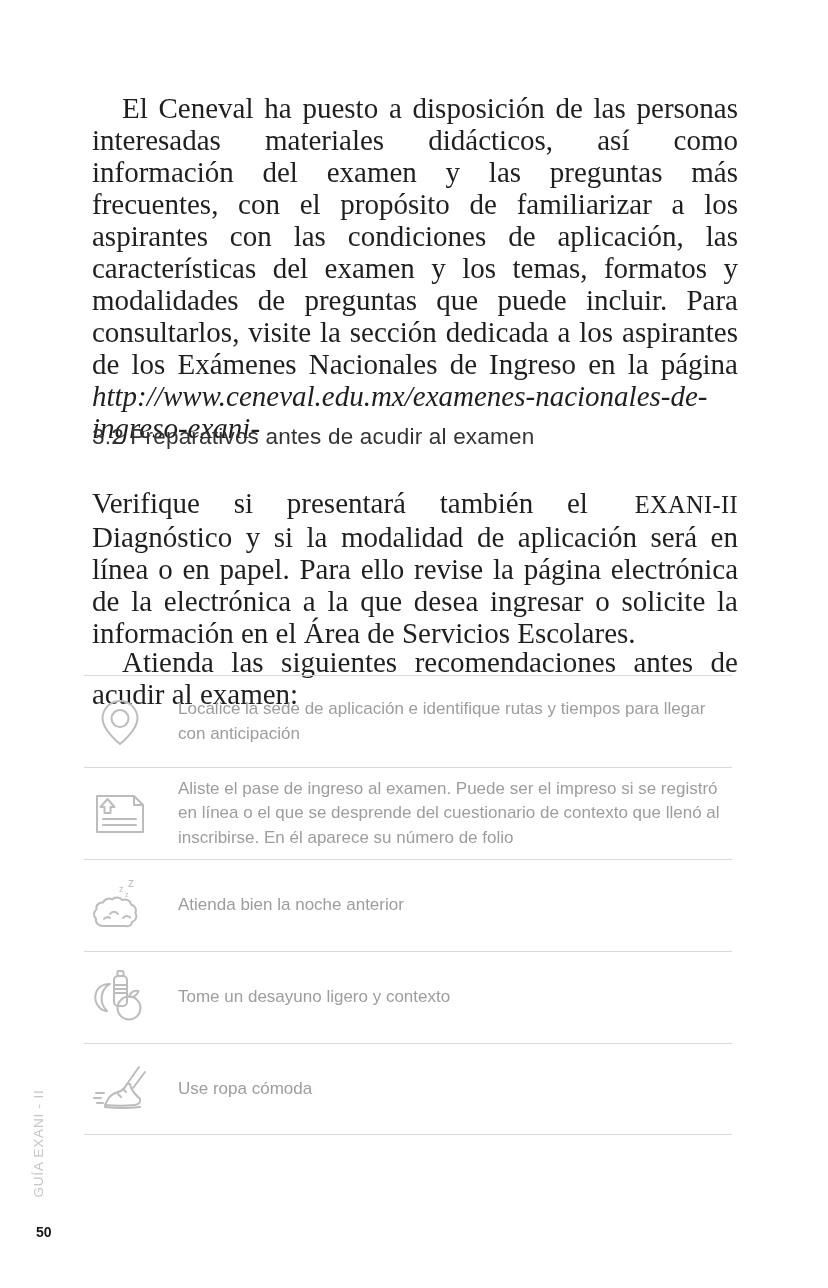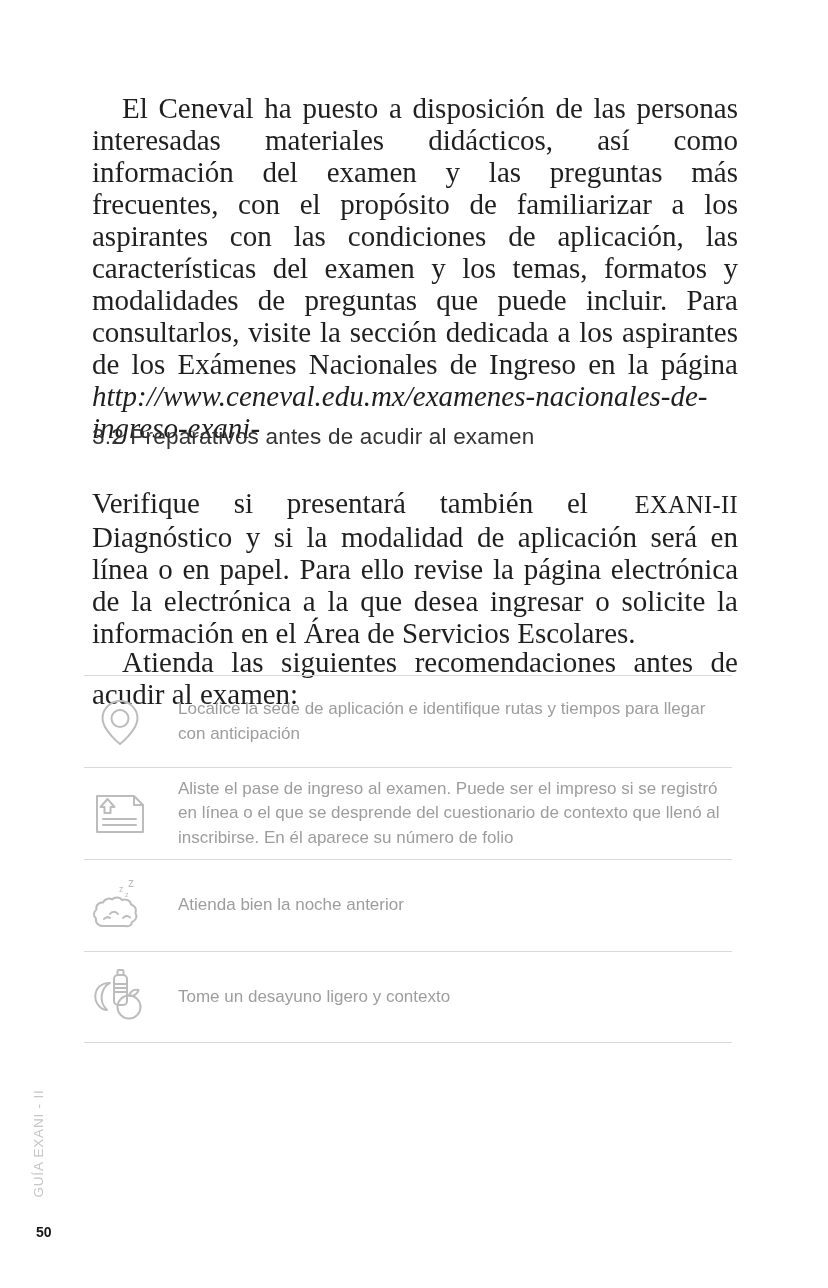--- a/index.html
+++ b/index.html
@@ -124,20 +124,32 @@
           <rect class="icon-stroke" x="27.5" y="3" width="6" height="5" rx="1"></rect>
           <path class="icon-stroke" d="M25 17 h11 M25 21 h11 M25 25 h11"></path>
           <path class="icon-stroke" d="M20 16 C11 21 8 34 17 43 C11 43 4 36 5.5 27 C6.8 19.5 13 15.5 20 16 z"></path>
           <circle class="icon-stroke" cx="39" cy="40" r="11.5"></circle>
           <path class="icon-stroke" d="M39 28.5 c2 -5 6 -6.5 9.5 -5.5 c-1 4.5 -5.5 6.5 -9.5 5.5 z"></path>
         </svg>
       </span>
       <span class="rec-text">Tome un desayuno ligero y contexto</span>
     </div>
 
+    <div class="rec-row">
+      <span class="rec-icon">
+        <svg viewBox="0 0 60 60">
+          <path class="icon-stroke" d="M37 25 L49 8 M43 29 L55 13"></path>
+          <path class="icon-stroke" d="M37 25 c-2 4 -5 7 -9 8 c-5 1.5 -9 4.5 -11 9 l-2 4 c10 1 20 1 30 0 c4 -0.5 6 -3 5 -6 c-4 -4 -9 -8 -10 -15 z"></path>
+          <path class="icon-stroke" d="M15 48 c12 1.5 23 1.5 35 0"></path>
+          <path class="icon-stroke" d="M28 35 l3 3 M33 30 l3 3"></path>
+          <path class="icon-stroke" d="M6 34 h8 M4 39 h7 M7 44 h6"></path>
+        </svg>
+      </span>
+      <span class="rec-text">Use ropa cómoda</span>
+    </div>
 
   </div>
 
   <div class="sidebar-label">
     <span>GUÍA EXANI - II</span>
   </div>
 
   <div class="page-number">50</div>
 
 </div>

